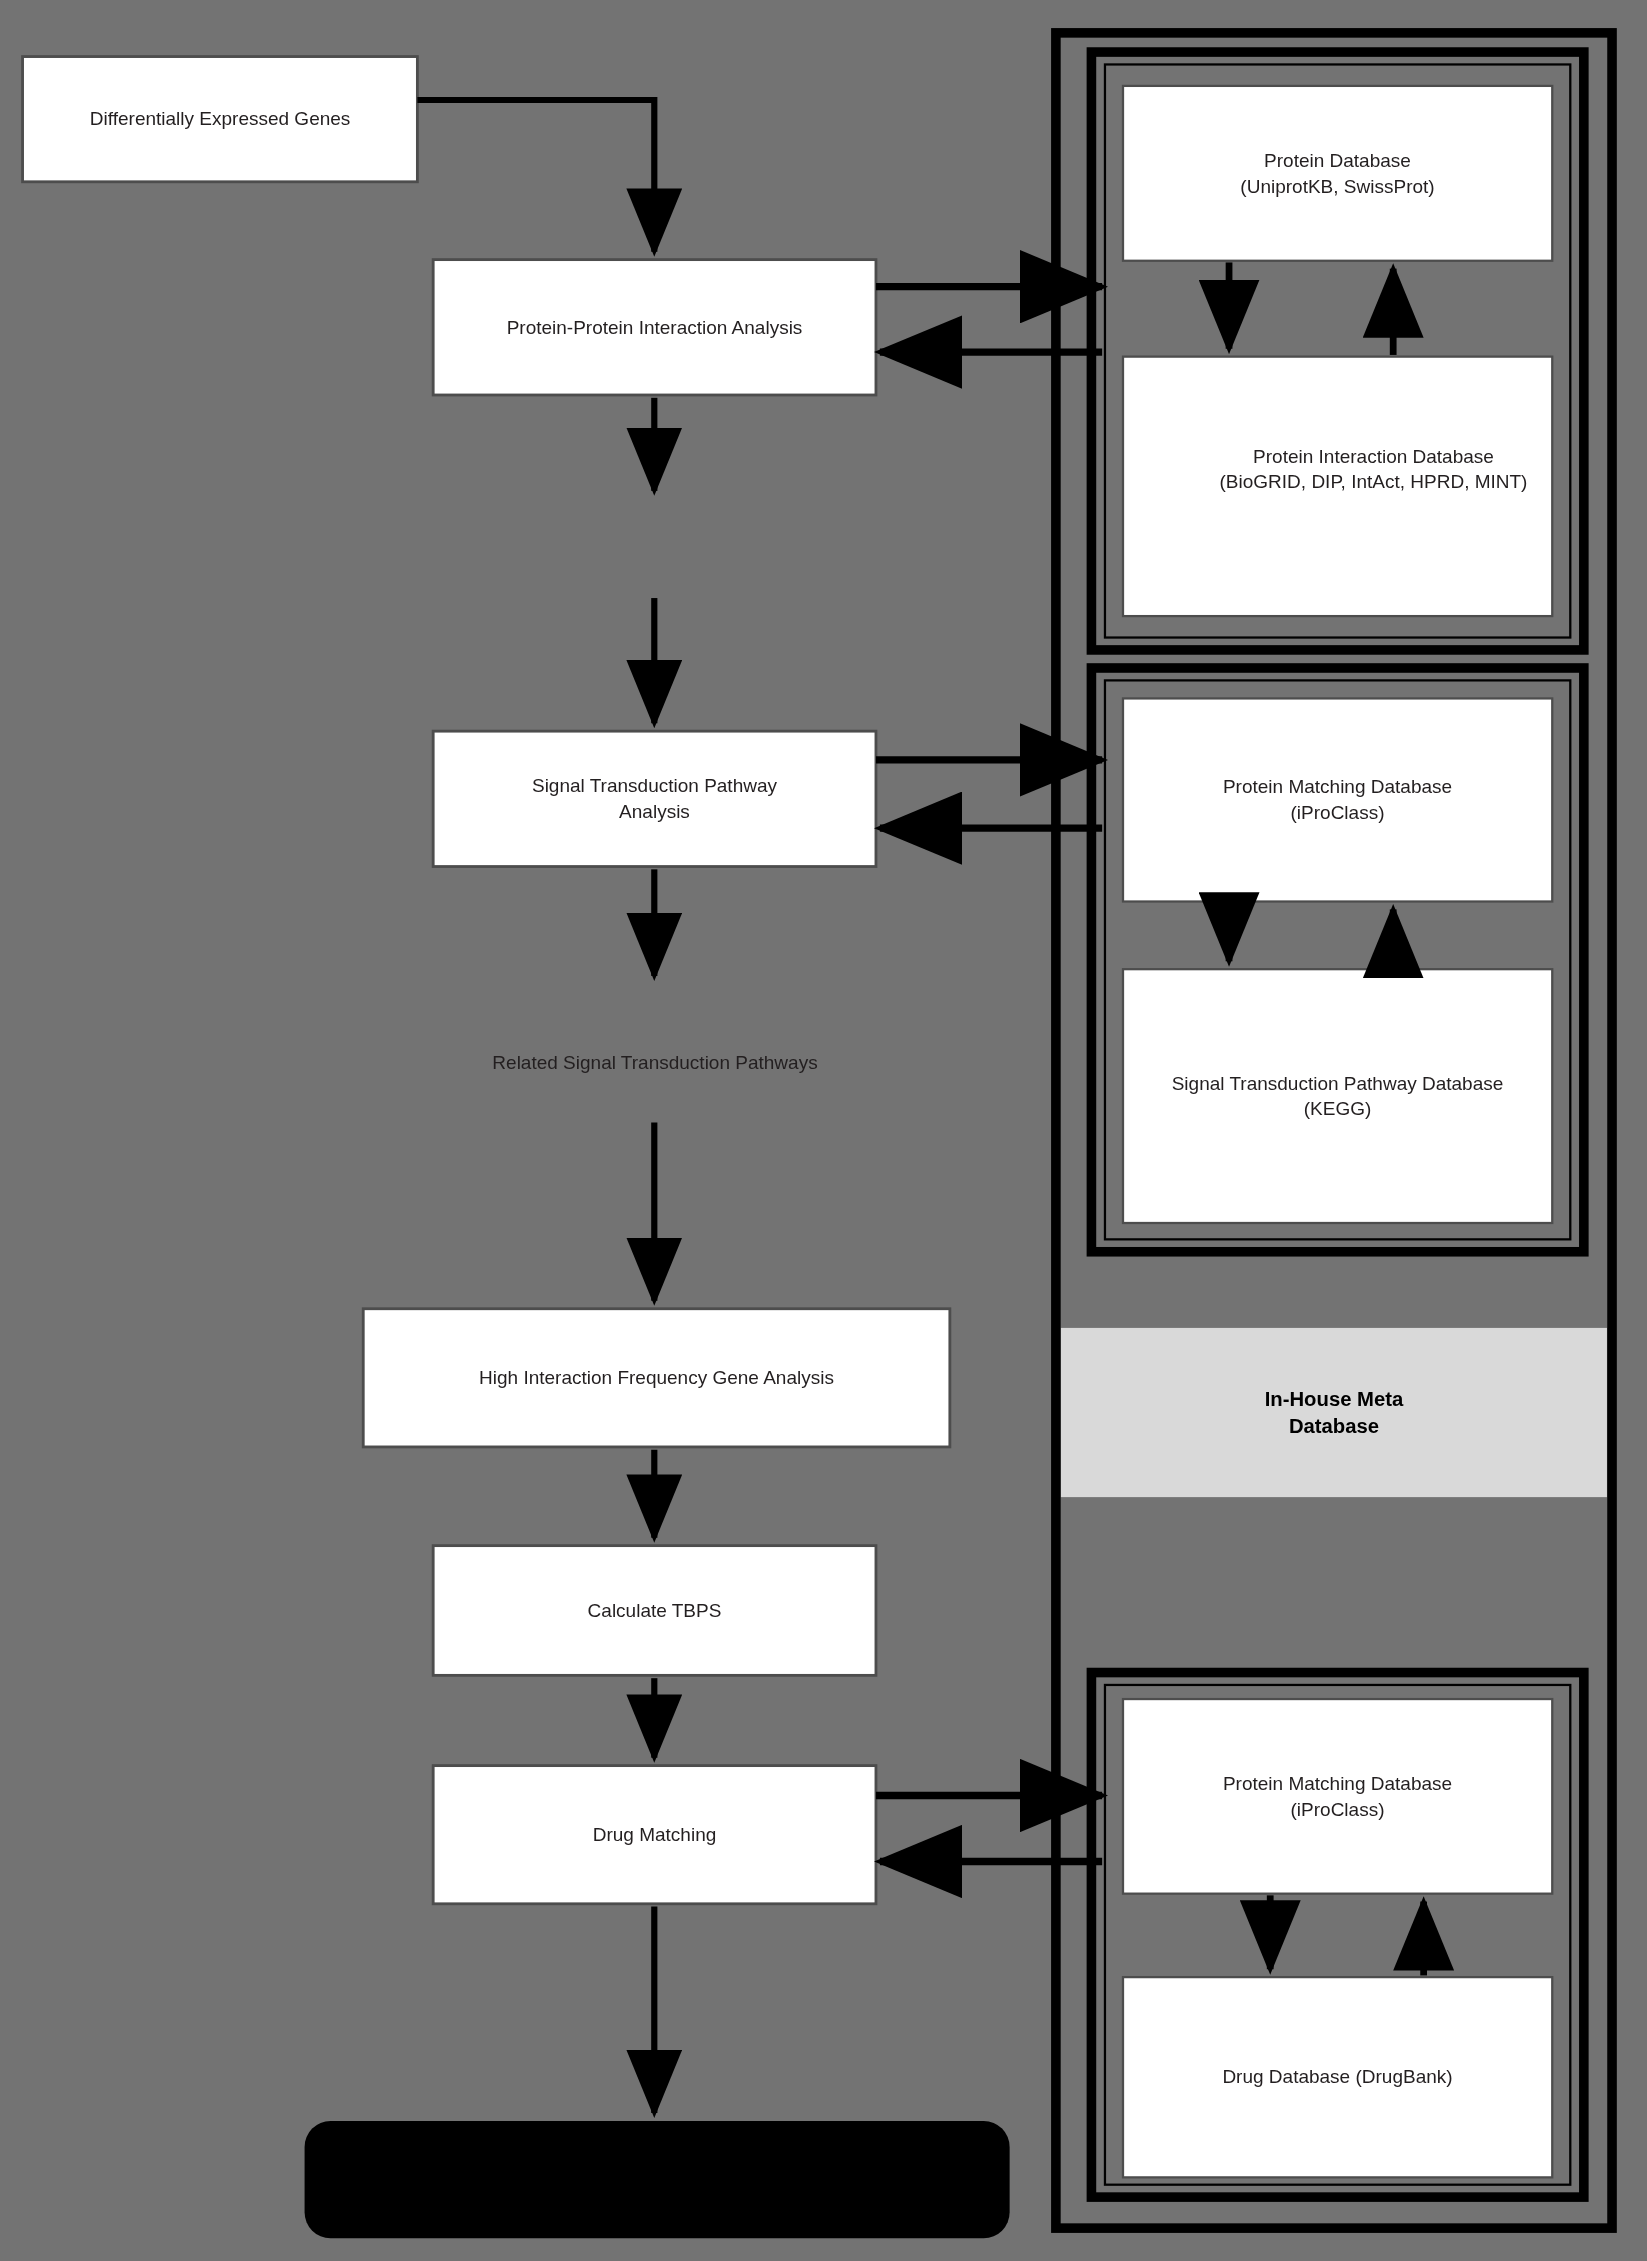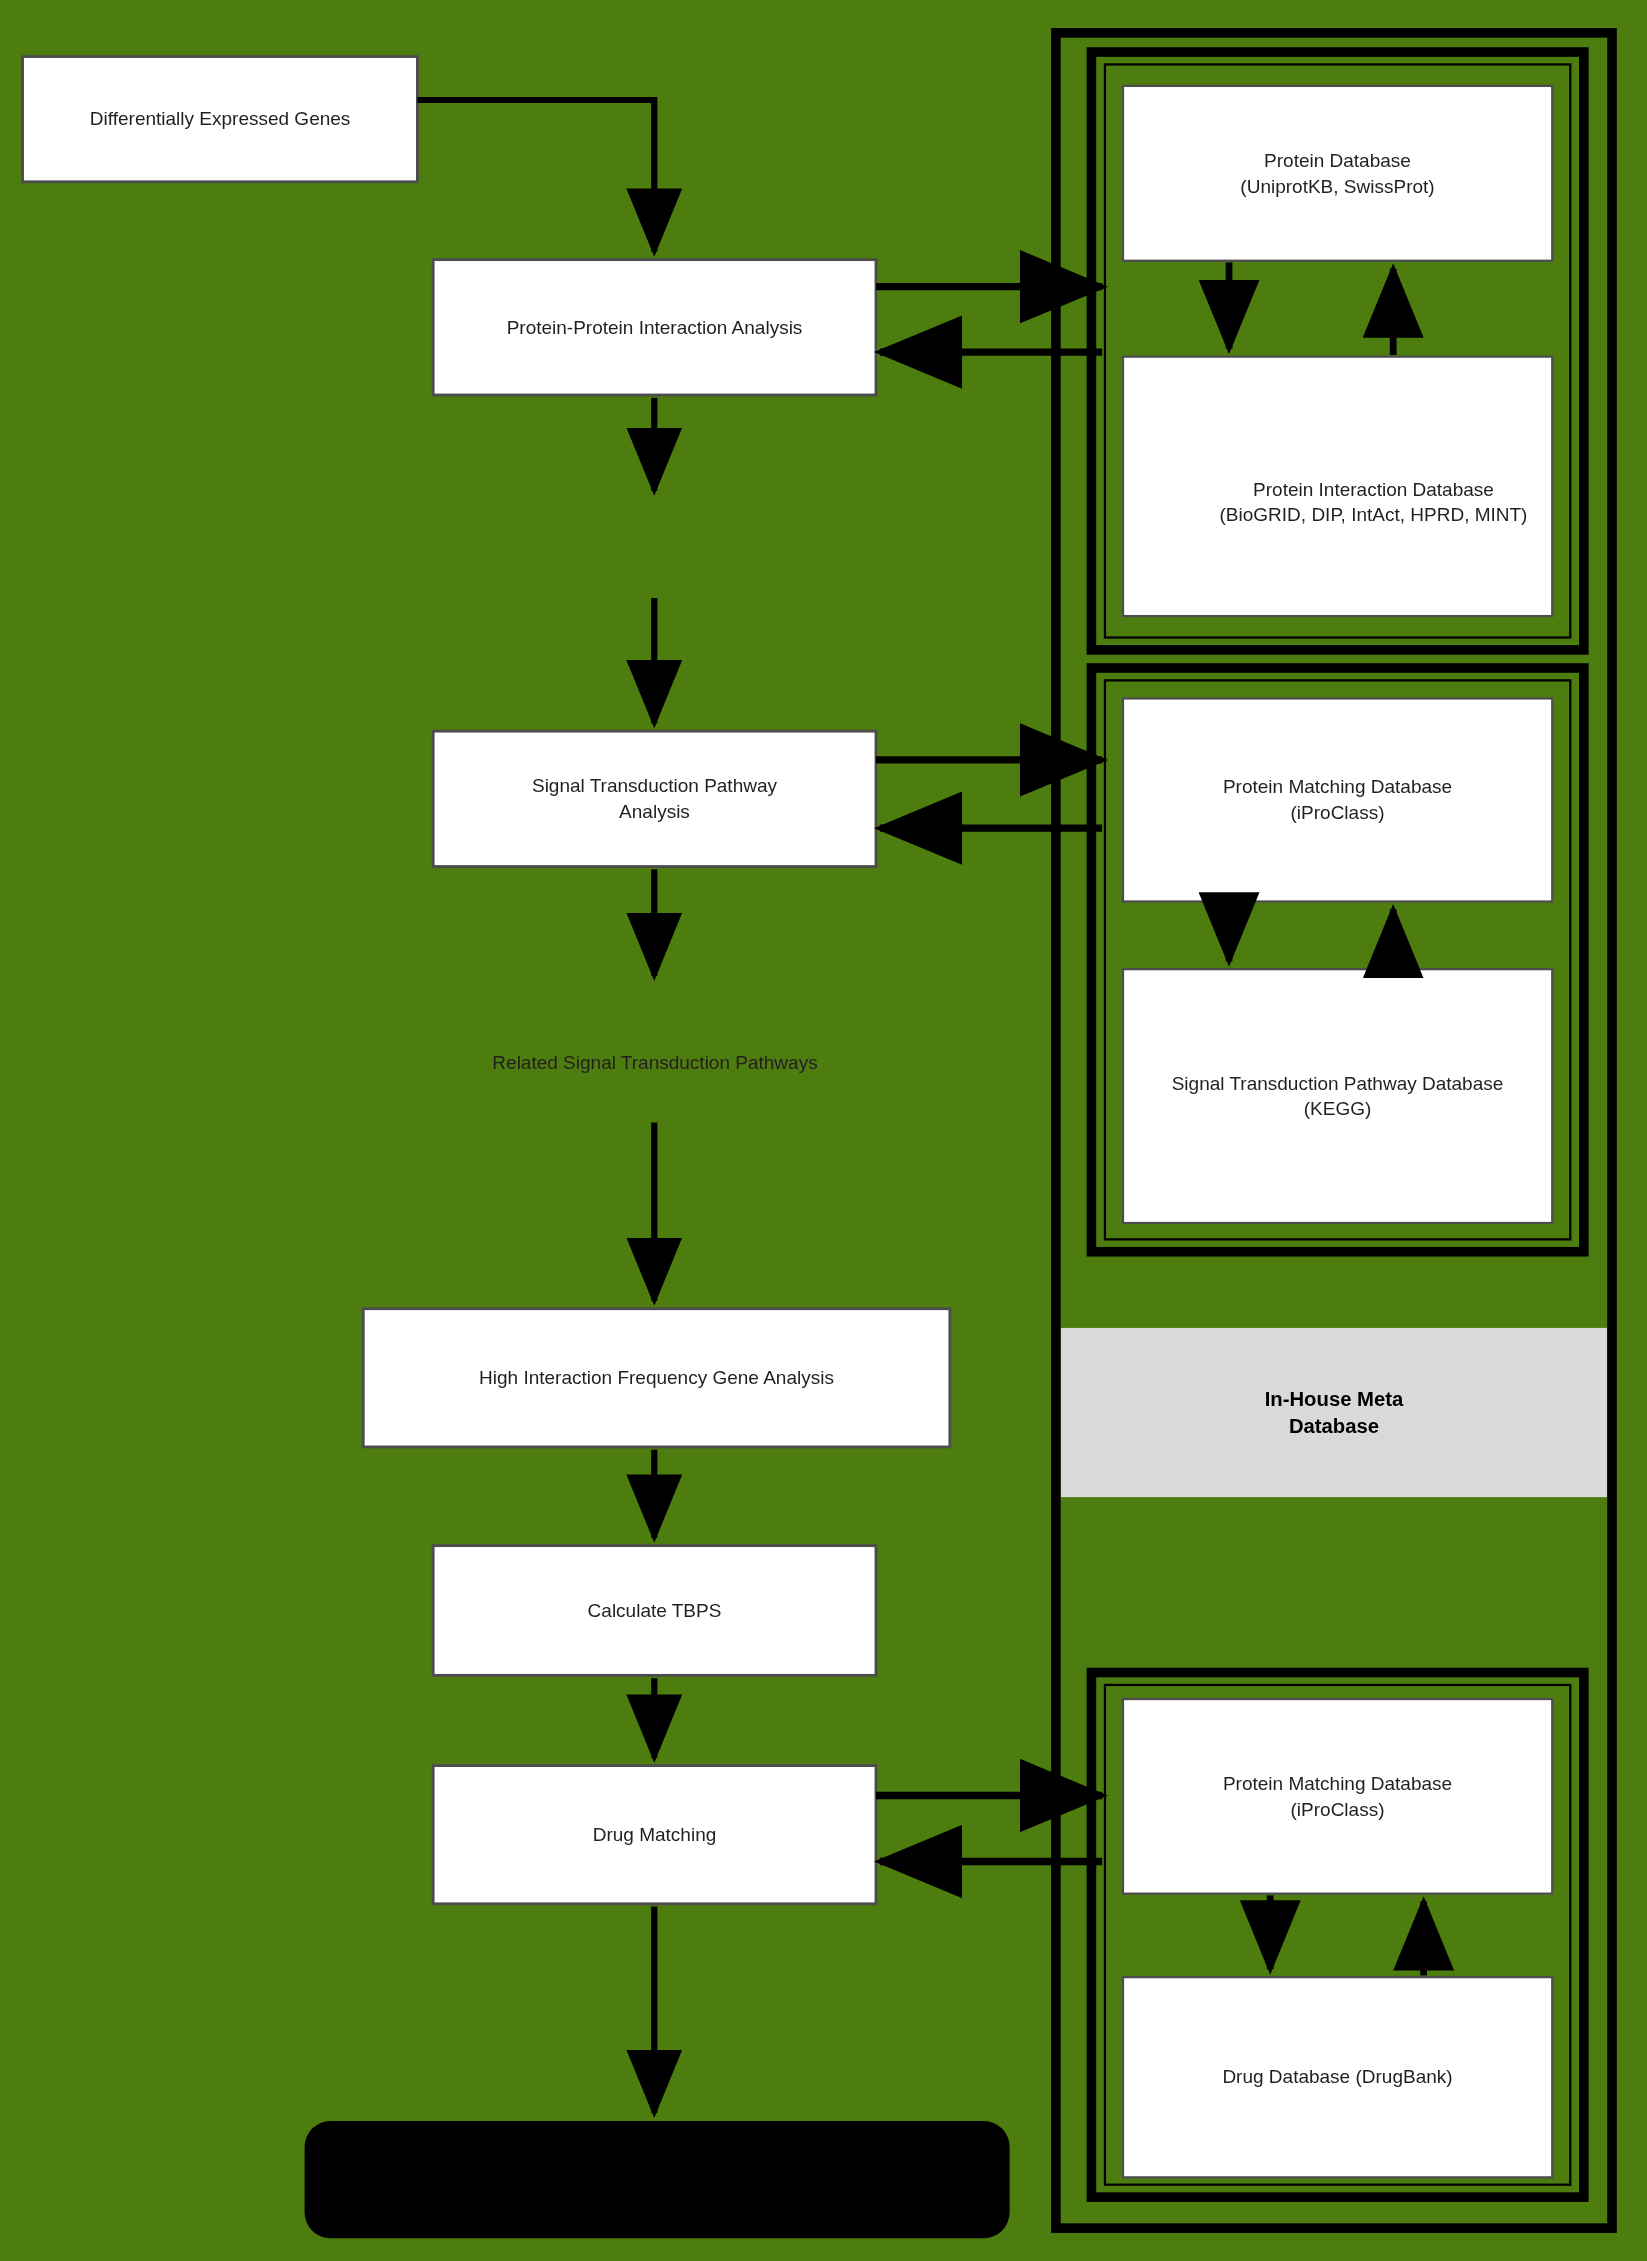--- a/index.html
+++ b/index.html
@@ -1,17 +1,17 @@
 <!DOCTYPE html>
 <html style="font-size:9px"><head>
 <meta charset="utf-8">
 <style>
   html,body{margin:0;padding:0;background:#ffffff;}
   body{font-family:"Liberation Sans", sans-serif;}
-  #stage{position:relative;width:1647px;height:2261px;background:#4d7c0f;overflow:hidden;}
+  #stage{position:relative;width:1647px;height:2261px;background:#737373;overflow:hidden;}
   svg{position:absolute;left:0;top:0;width:1647px;height:2261px;}
   .lbl{position:absolute;display:flex;align-items:center;justify-content:center;
        text-align:center;color:#231f20;line-height:1.32;pointer-events:none;}
   .proc-text{font-size:19px;}
   .db-text{font-size:19px;}
   .free-text{font-size:19px;}
   .meta-text{font-size:20.3px;font-weight:bold;color:#000;}
   .term-text{font-size:20.3px;font-weight:bold;color:#ffffff;}
 </style>
 </head>
@@ -102,21 +102,21 @@
 
   <div class="lbl proc-text" style="left:433px;top:1766px;width:443px;height:138px;">Drug Matching</div>
 
 
 
   <div class="lbl free-text" style="left:339px;top:1032px;width:632px;height:62px;">Related Signal Transduction Pathways</div>
 
   <div class="lbl db-text" style="left:1123px;top:86px;width:429px;height:175px;white-space:pre-line;">Protein Database
 (UniprotKB, SwissProt)</div>
 
-  <div class="lbl db-text" style="left:1123px;top:372px;width:501px;height:260px;white-space:pre-line;">Protein Interaction Database
+  <div class="lbl db-text" style="left:1123px;top:339px;width:501px;height:260px;white-space:pre-line;">Protein Interaction Database
 (BioGRID,  DIP,  IntAct, HPRD,  MINT)</div>
 
   <div class="lbl db-text" style="left:1123px;top:698px;width:429px;height:203px;white-space:pre-line;">Protein Matching Database
 (iProClass)</div>
 
   <div class="lbl db-text" style="left:1123px;top:969px;width:429px;height:254px;white-space:pre-line;">Signal Transduction  Pathway Database
 (KEGG)</div>
 
   <div class="lbl db-text" style="left:1123px;top:1699px;width:429px;height:195px;white-space:pre-line;">Protein Matching Database
 (iProClass)</div>

